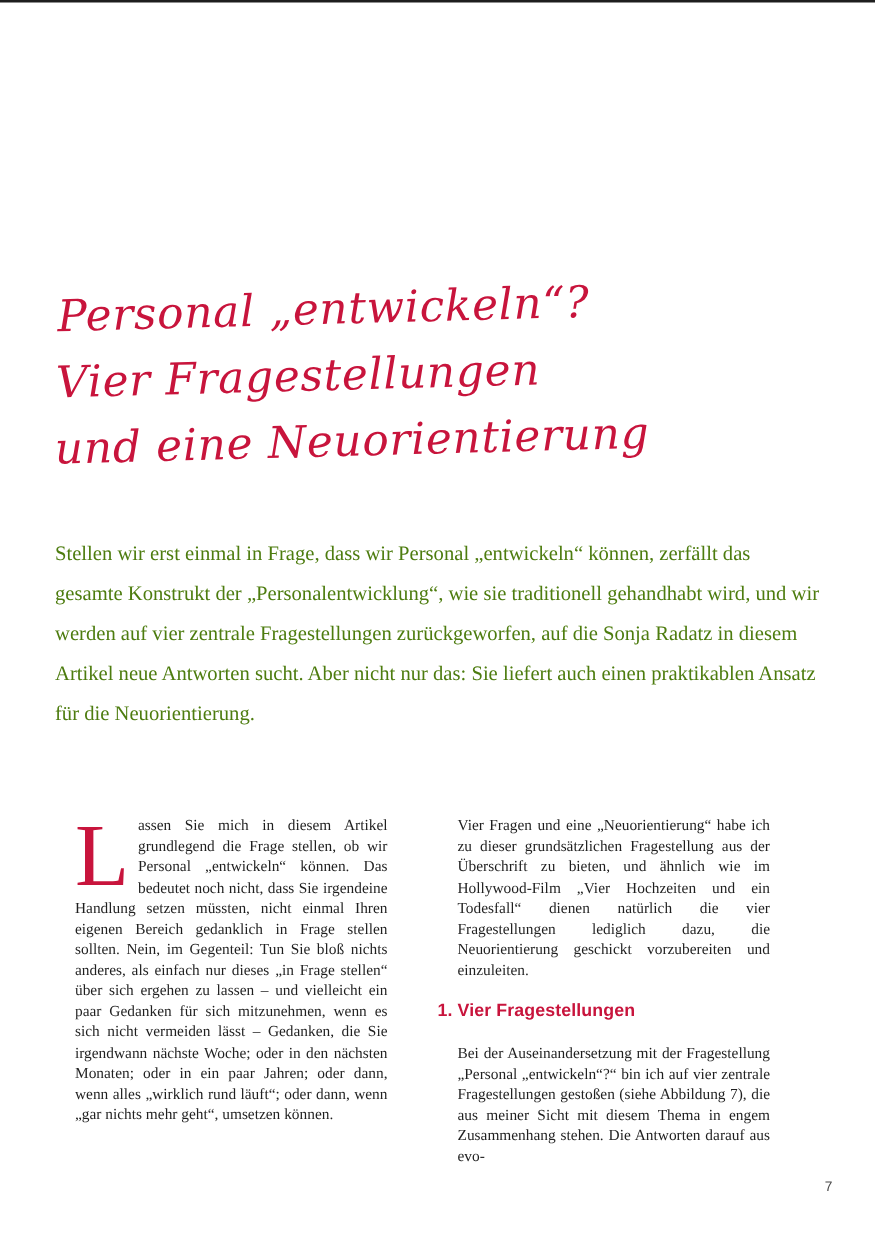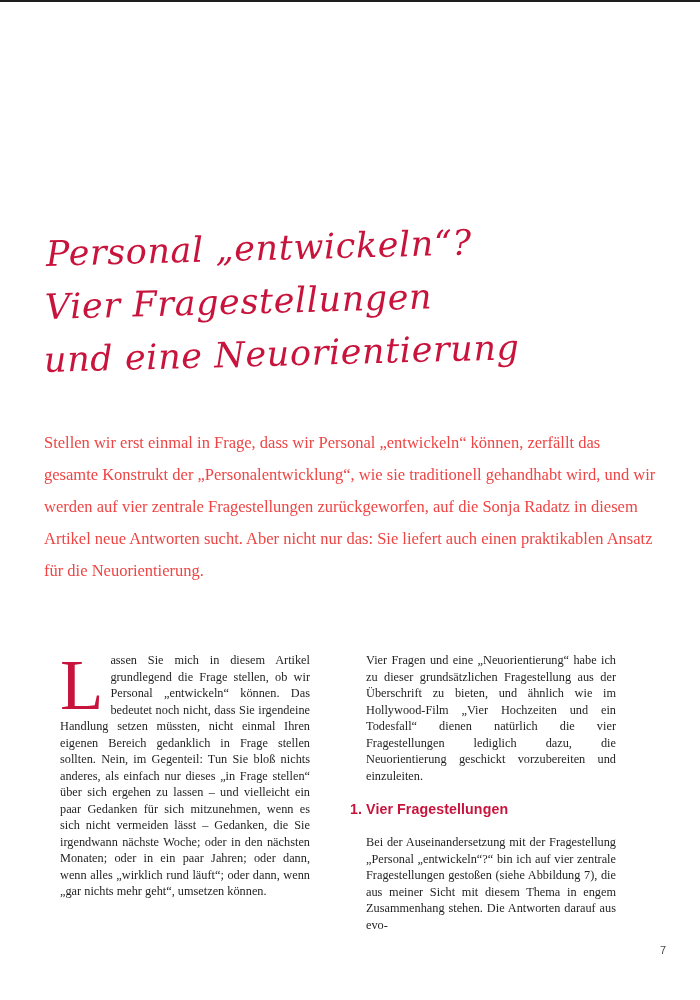--- a/index.html
+++ b/index.html
@@ -58,21 +58,21 @@
 
   
   .lead {
     position: absolute;
     left: 44px;
     top: 427px;
     width: 612px;
     font-size: 16.5px;
     line-height: 32px;
     text-align: left;
-    color: #ef4444;
+    color: #4d7c0f;
   }
 
   
   .columns {
     position: absolute;
     left: 44px;
     top: 636px;
     width: 612px;
     height: 258px;
     display: flex;

